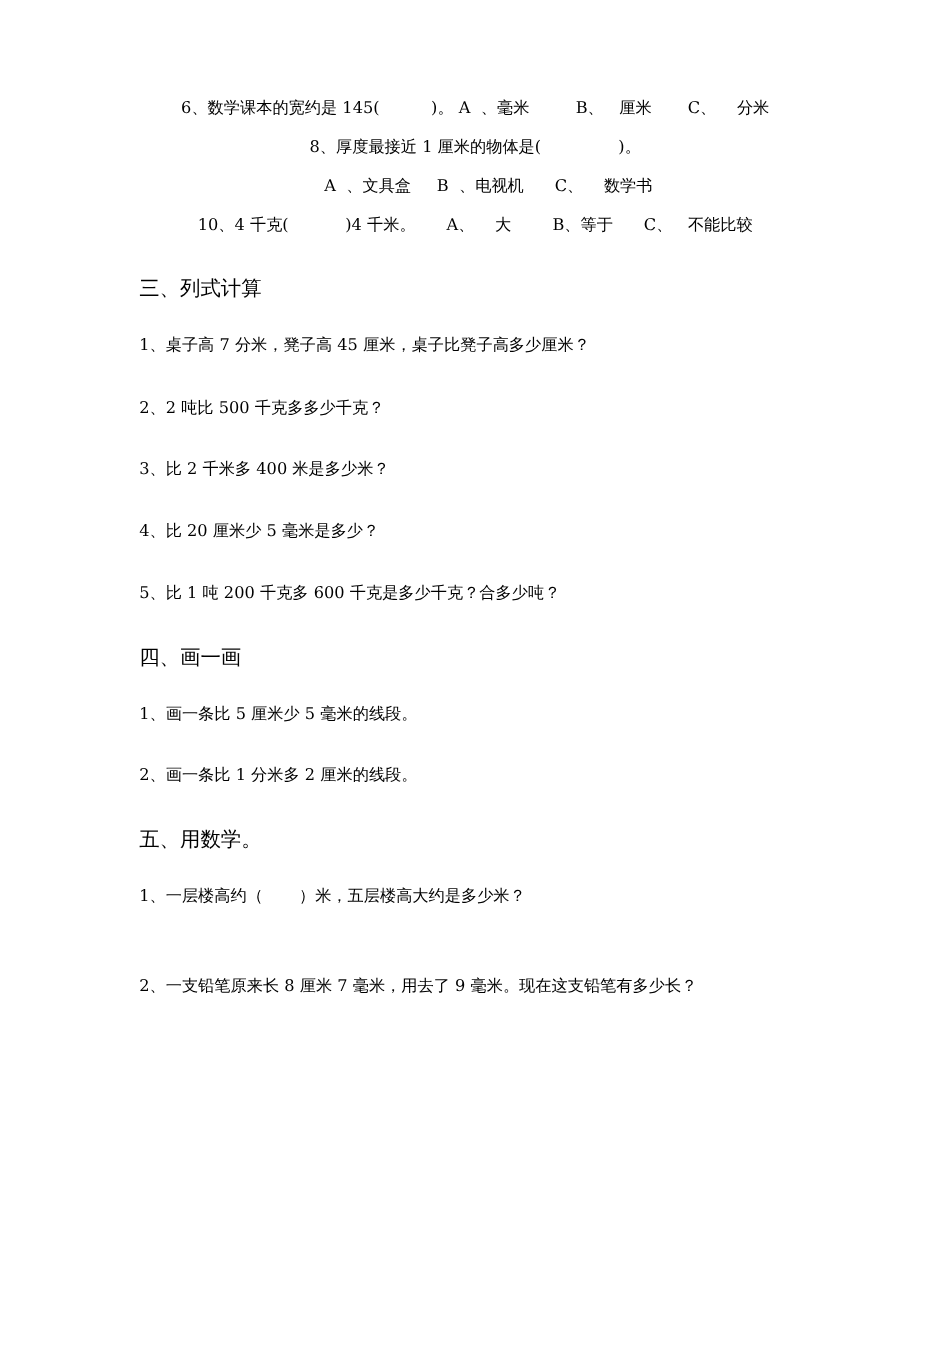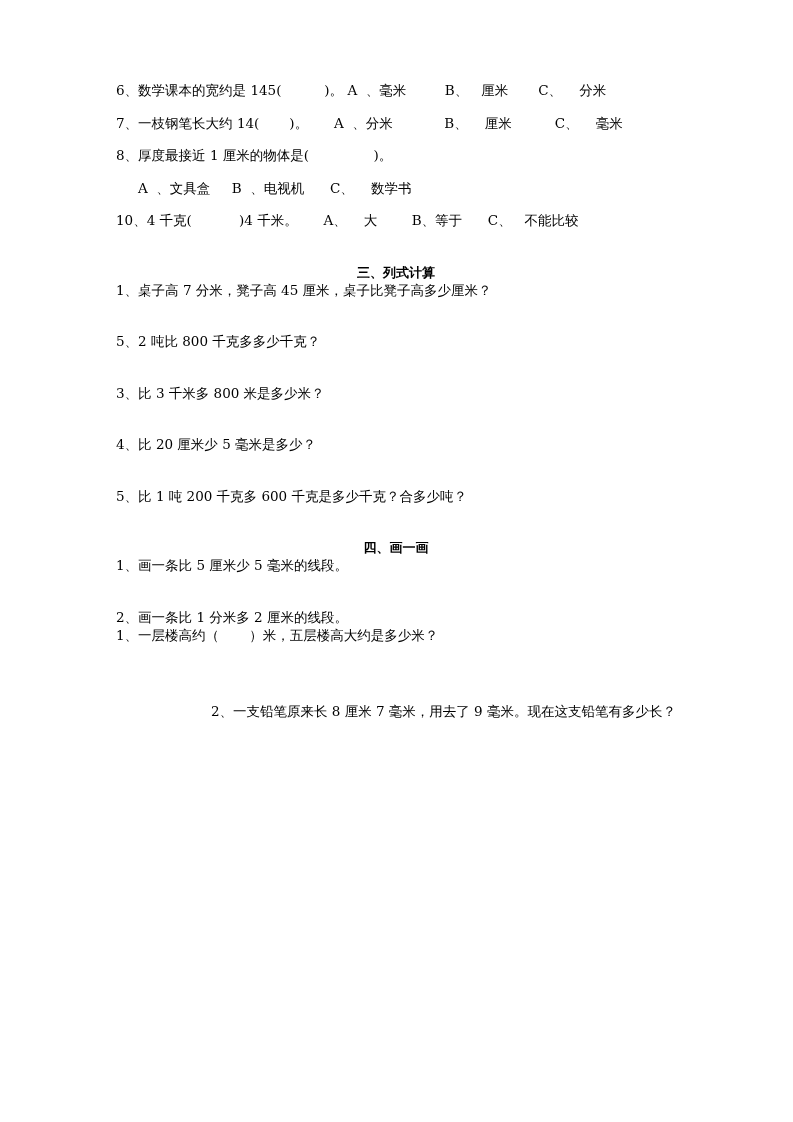--- a/index.html
+++ b/index.html
@@ -25,74 +25,73 @@
   }
   .line {
     font-size: 13.5px;
     line-height: 1;
     white-space: pre;
     margin: 0 0 0 0;
   }
   
   .mc-item {
     margin-bottom: 19px;
+    text-align: center;
   }
   .mc-item.sub {
     margin-bottom: 19px;
     padding-left: 22px;
   }
   .section-head {
-    font-size: 13px;
-    font-weight: bold;
+    font-size: 17px;
+    font-weight: normal;
     line-height: 1;
     white-space: pre;
-    text-align: center;
   }
   .gap-before-section {
     margin-top: 38px;
   }
   .q {
     font-size: 13.5px;
     line-height: 1;
     white-space: pre;
     margin-top: 23px;
   }
   .q.first {
-    margin-top: 5px;
+    margin-top: 32px;
   }
   .q.wide {
     margin-top: 38px;
   }
   .q.widest {
     margin-top: 62px;
-    text-align: right;
   }
 </style>
 </head>
 <body>
 
 <div class="page">
   <div class="content">
 
     <div>
       <div class="line mc-item">6、数学课本的宽约是 145(          )。 A  、毫米         B、   厘米       C、    分米</div>
-      <div class="line mc-item">7、一枝钢笔长大约 14(       )。      A  、分米            B、    厘米          C、    毫米</div>
       <div class="line mc-item">8、厚度最接近 1 厘米的物体是(               )。</div>
       <div class="line mc-item sub">A  、文具盒     B  、电视机      C、    数学书</div>
       <div class="line mc-item">10、4 千克(           )4 千米。      A、    大        B、等于      C、   不能比较</div>
     </div>
 
     <div class="section-head gap-before-section">三、列式计算</div>
     <div class="q first">1、桌子高 7 分米，凳子高 45 厘米，桌子比凳子高多少厘米？</div>
-    <div class="q wide">5、2 吨比 800 千克多多少千克？</div>
-    <div class="q wide">3、比 3 千米多 800 米是多少米？</div>
+    <div class="q wide">2、2 吨比 500 千克多多少千克？</div>
+    <div class="q wide">3、比 2 千米多 400 米是多少米？</div>
     <div class="q wide">4、比 20 厘米少 5 毫米是多少？</div>
     <div class="q wide">5、比 1 吨 200 千克多 600 千克是多少千克？合多少吨？</div>
 
     <div class="section-head gap-before-section">四、画一画</div>
     <div class="q first">1、画一条比 5 厘米少 5 毫米的线段。</div>
     <div class="q wide">2、画一条比 1 分米多 2 厘米的线段。</div>
 
+    <div class="section-head gap-before-section">五、用数学。</div>
     <div class="q first">1、一层楼高约（       ）米，五层楼高大约是多少米？</div>
     <div class="q widest">2、一支铅笔原来长 8 厘米 7 毫米，用去了 9 毫米。现在这支铅笔有多少长？</div>
 
   </div>
 </div>
 
 </body></html>

